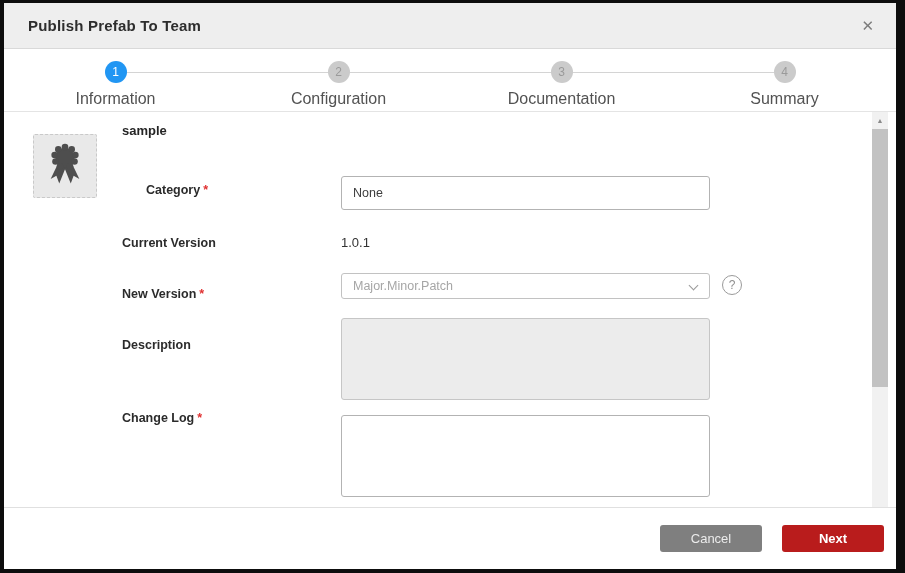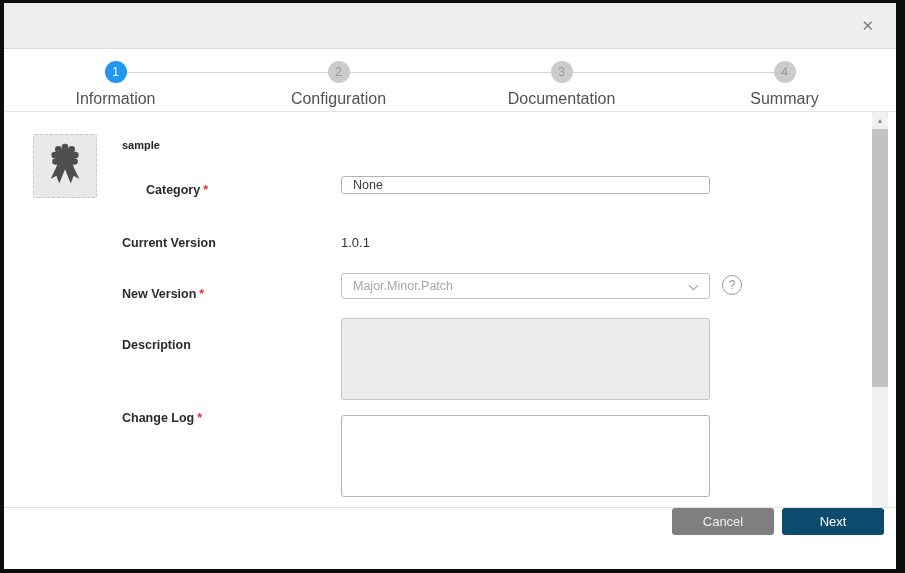--- a/index.html
+++ b/index.html
@@ -30,26 +30,26 @@
   .subtitle-bar { height:43px; border-bottom:1px solid #e4e4e4; display:flex; align-items:center;
                   padding-left:28px; flex:0 0 auto; background:#fff; }
   .subtitle { color:#9e9e9e; font-size:12.5px; }
 
   
   .content { position:relative; flex:1 1 auto; overflow:hidden; background:#fff; }
 
   .thumb { position:absolute; left:29px; top:22px; width:64px; height:64px; background:#e9e9e9;
            border:1px dashed #c9c9c9; border-radius:2px; display:flex; align-items:center; justify-content:center; }
 
-  .prefab-name { position:absolute; left:118px; top:27px; font-size:11px; font-weight:700; color:#252525; }
+  .prefab-name { position:absolute; left:118px; top:11px; font-size:13px; font-weight:700; color:#252525; }
 
   .fld-label { position:absolute; left:118px; font-size:12.5px; font-weight:700; color:#2b2b2b; }
   .req { color:#e03131; margin-left:3px; font-weight:700; }
 
-  .text-input { position:absolute; left:337px; width:369px; height:18px; border:1px solid #b3b3b3;
+  .text-input { position:absolute; left:337px; width:369px; height:34px; border:1px solid #b3b3b3;
                 border-radius:3px; padding:0 11px; font-size:12.5px; color:#3d3d3d;
                 font-family:"Liberation Sans", sans-serif; background:#fff; outline:none; }
 
   .static-value { position:absolute; left:337px; font-size:13px; color:#333; }
 
   .combobox { position:absolute; left:337px; width:369px; height:26px; border:1px solid #c2c2c2;
               border-radius:3px; background:#fff; display:flex; align-items:center; padding:0 20px 0 11px;
               cursor:pointer; }
   .combobox .placeholder { color:#a6a6a6; font-size:12.5px; overflow:hidden; white-space:nowrap; }
   .chevron { position:absolute; right:12px; top:8px; width:7px; height:7px;
@@ -66,33 +66,34 @@
   .textarea.enabled { background:#fff; border:1px solid #b3b3b3; color:#3d3d3d; }
 
   
   .scroll-track { position:absolute; right:8px; top:0; bottom:0; width:16px; background:#f1f1f1; }
   .scroll-up { height:16px; display:flex; align-items:center; justify-content:center;
                color:#8a8a8a; font-size:7px; cursor:pointer; }
   .scroll-thumb { position:absolute; left:0; top:17px; width:16px; height:258px; background:#c2c2c2; cursor:pointer; }
 
   
   .dlg-footer { height:62px; border-top:1px solid #e0e0e0; background:#fff; flex:0 0 auto;
-                display:flex; align-items:flex-start; justify-content:flex-end; gap:8px; padding-right:12px; }
+                display:flex; align-items:center; justify-content:flex-end; gap:20px; padding-right:12px; }
   .btn { width:102px; height:27px; border:none; border-radius:3px; font-size:13px;
          font-family:"Liberation Sans", sans-serif; display:flex; align-items:center; justify-content:center;
          cursor:pointer; }
   .btn-cancel { background:#7f7f7f; color:#ececec; }
-  .btn-next { background:#0c4a6e; color:#fff; }
+  .btn-next { background:#b91c1c; color:#fff;font-weight:bold; }
 </style>
 </head>
 <body>
 
 <div class="dialog">
 
   <div class="dlg-header">
+    <span class="dlg-title">Publish Prefab To Team</span>
     <span class="dlg-close">✕</span>
   </div>
 
   <div class="stepper">
     <div class="step-track"></div>
     <div class="steps">
       <div class="step active">
         <div class="step-circle">1</div>
         <div class="step-label">Information</div>
       </div>

